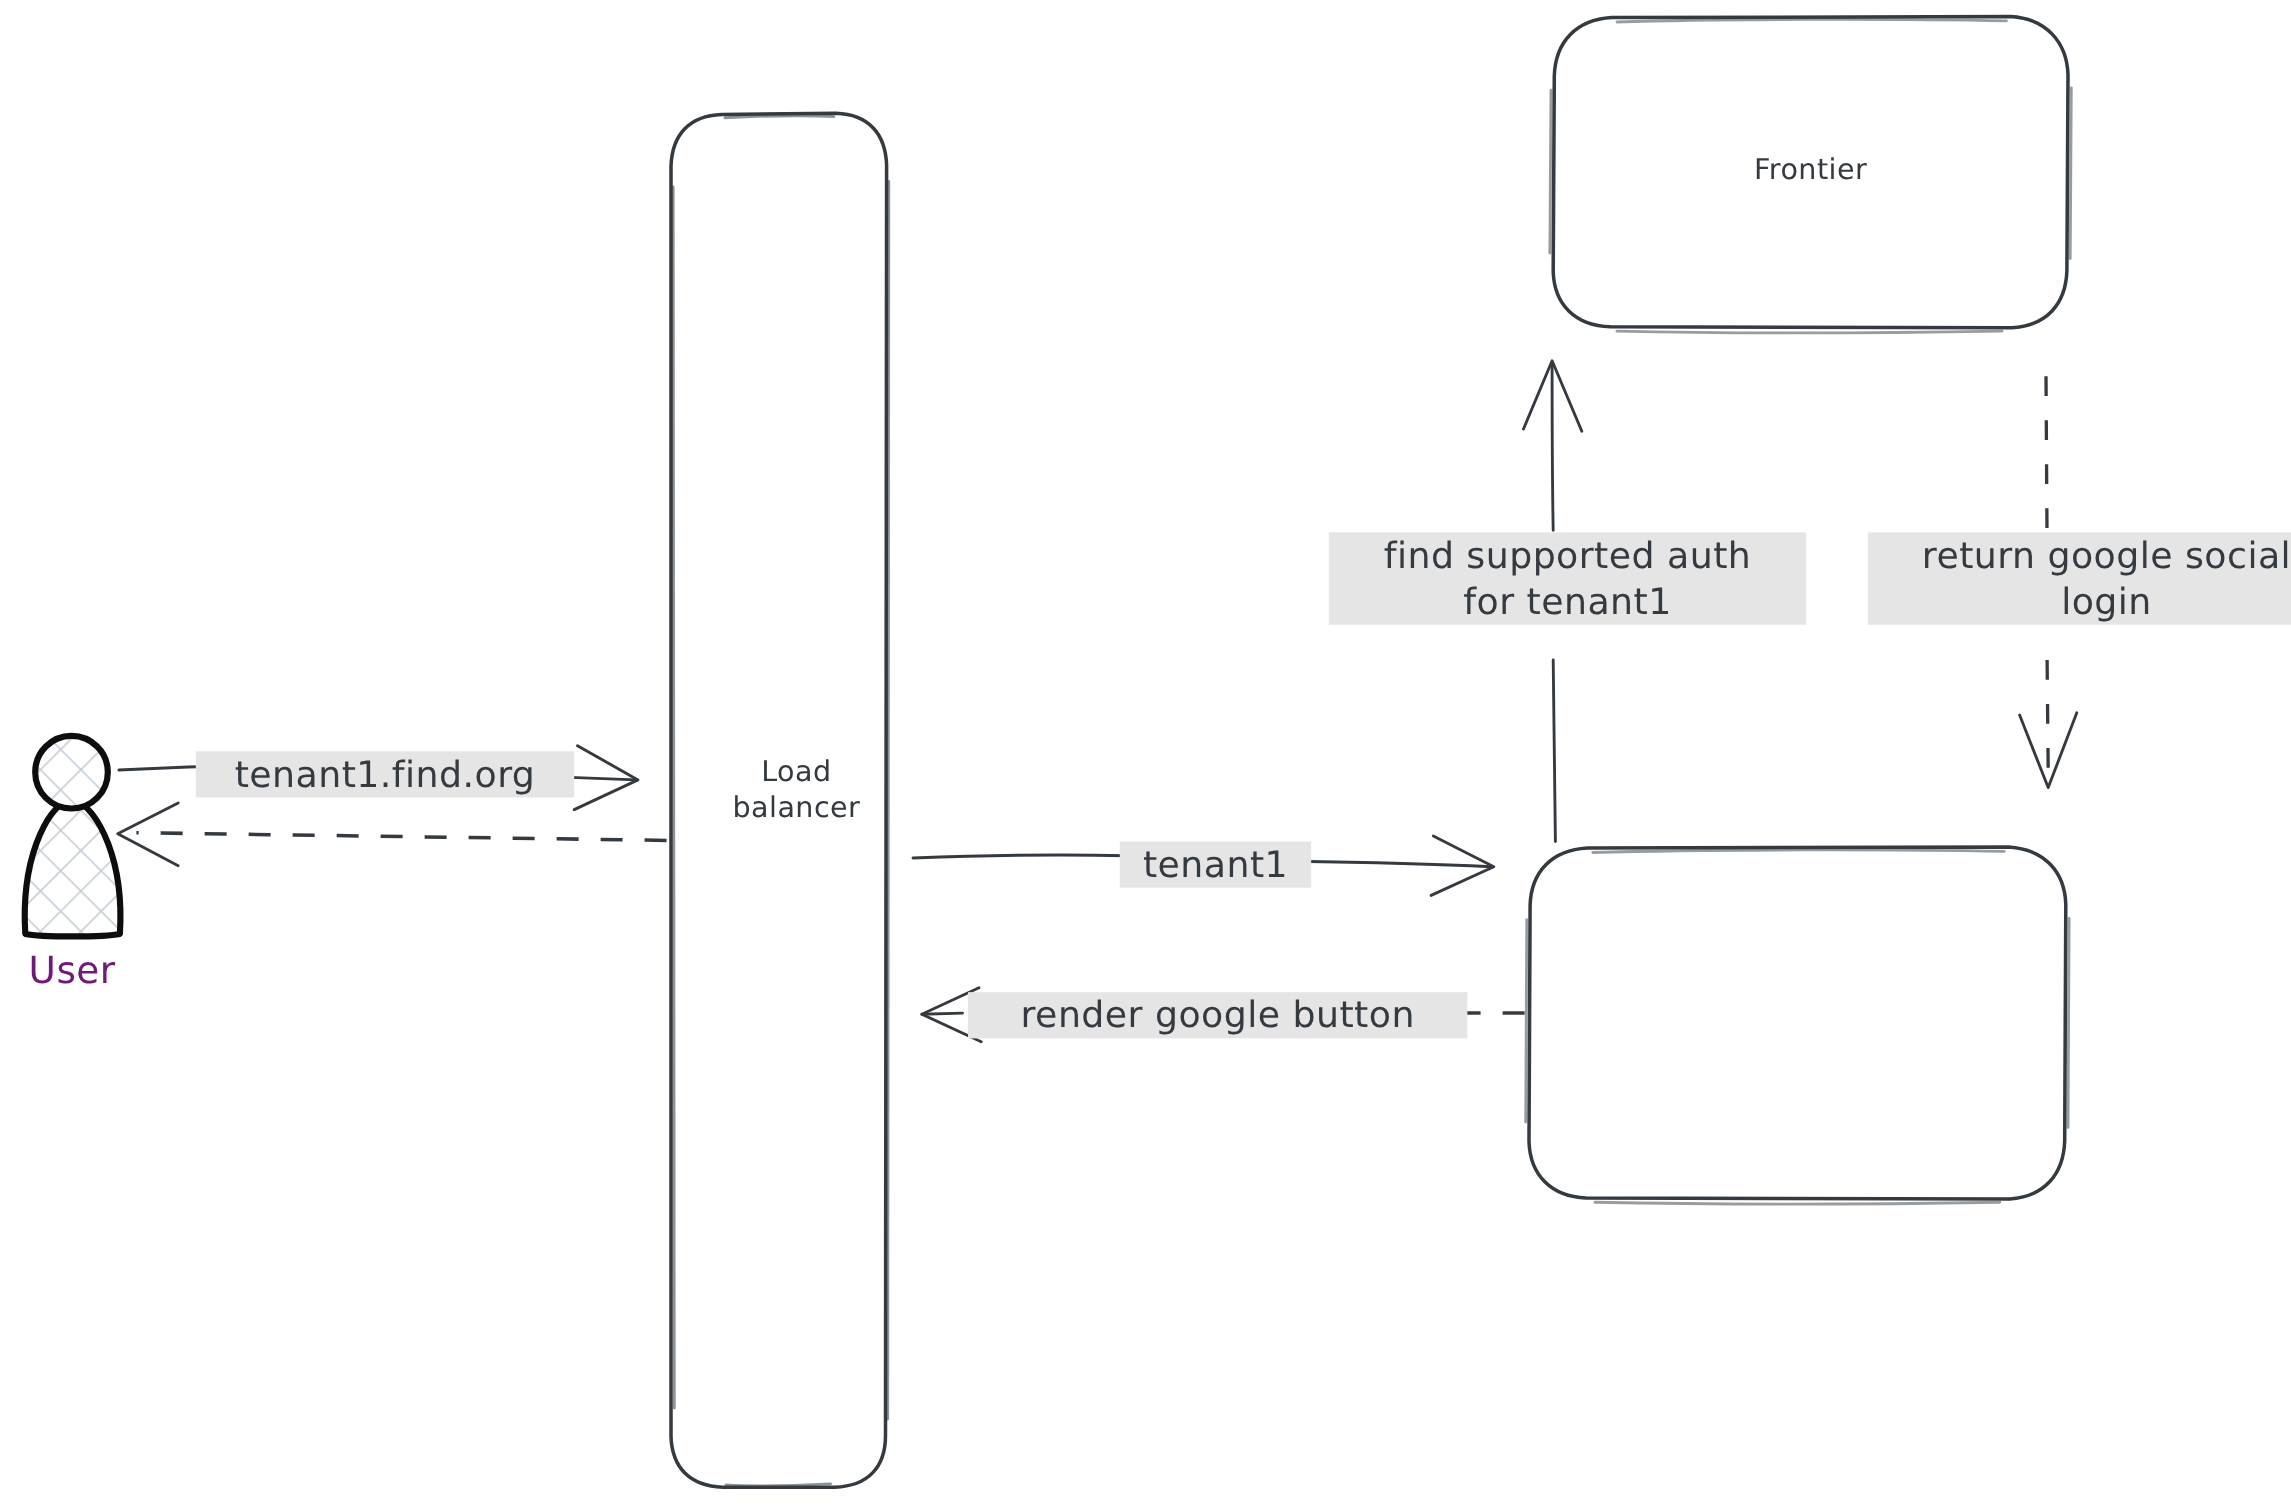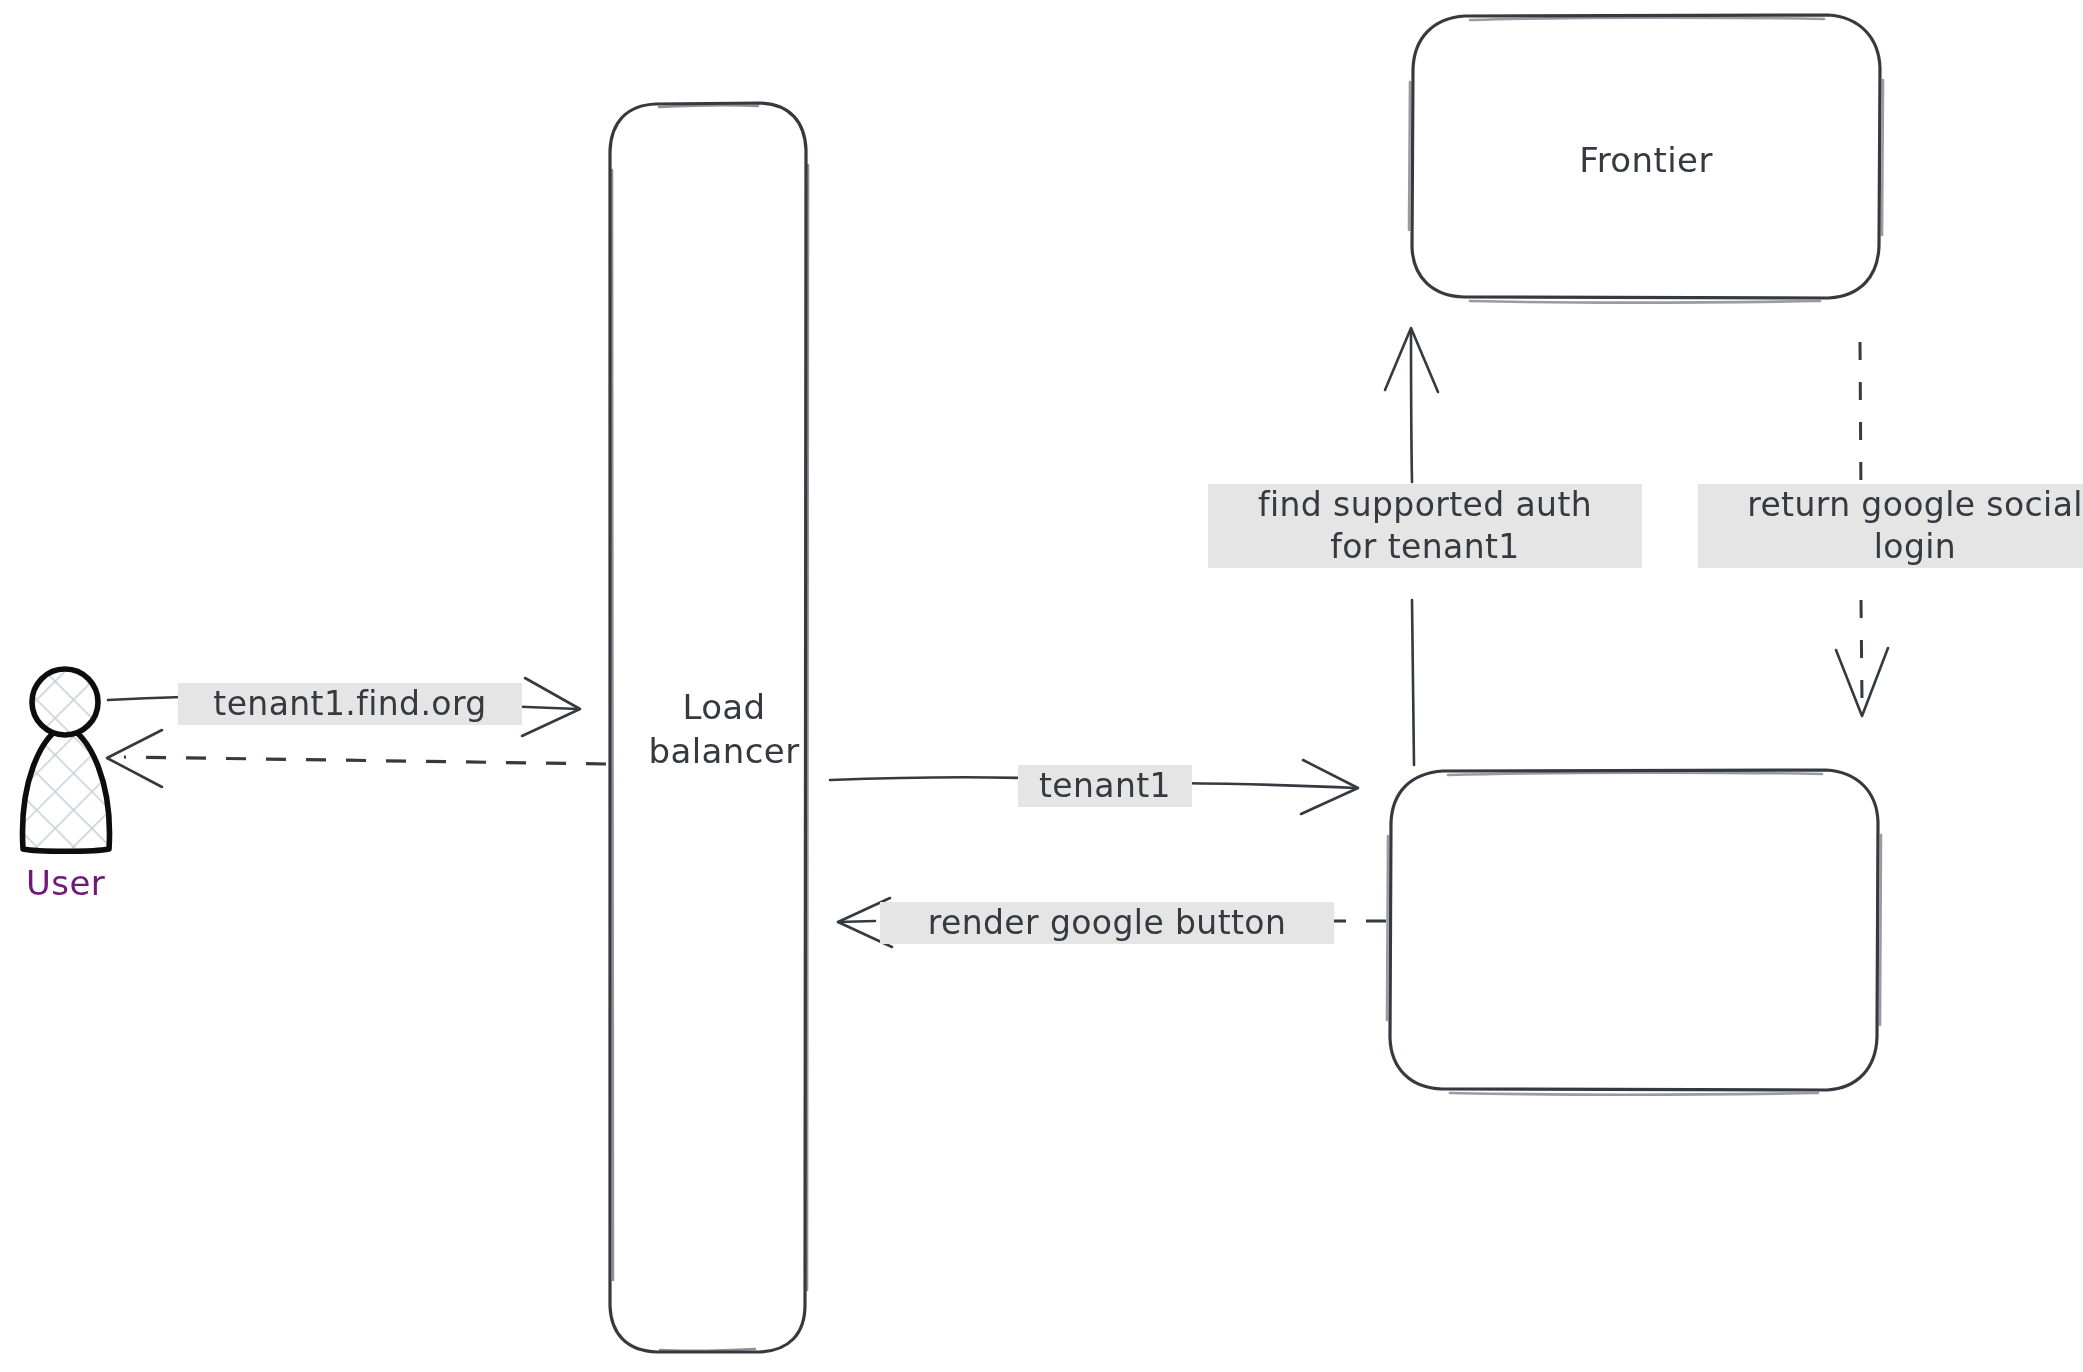--- a/index.html
+++ b/index.html
@@ -64,21 +64,21 @@
     position: absolute;
     color: #343a40;
     font-family: "DejaVu Sans", sans-serif;
     font-size: 33px;
     line-height: 1.28;
     letter-spacing: 0.4px;
     text-align: center;
     white-space: pre-line;
     user-select: none;
   }
-  .node-label { font-size: 34px; }
+  .node-label { font-size: 26px; }
   .edge-label {
     font-size: 33px;
     background: #e5e5e5;
     padding: 0 7px;
   }
   .actor-label {
     font-size: 34px;
     color: #701a75;
     text-align: left;
   }

